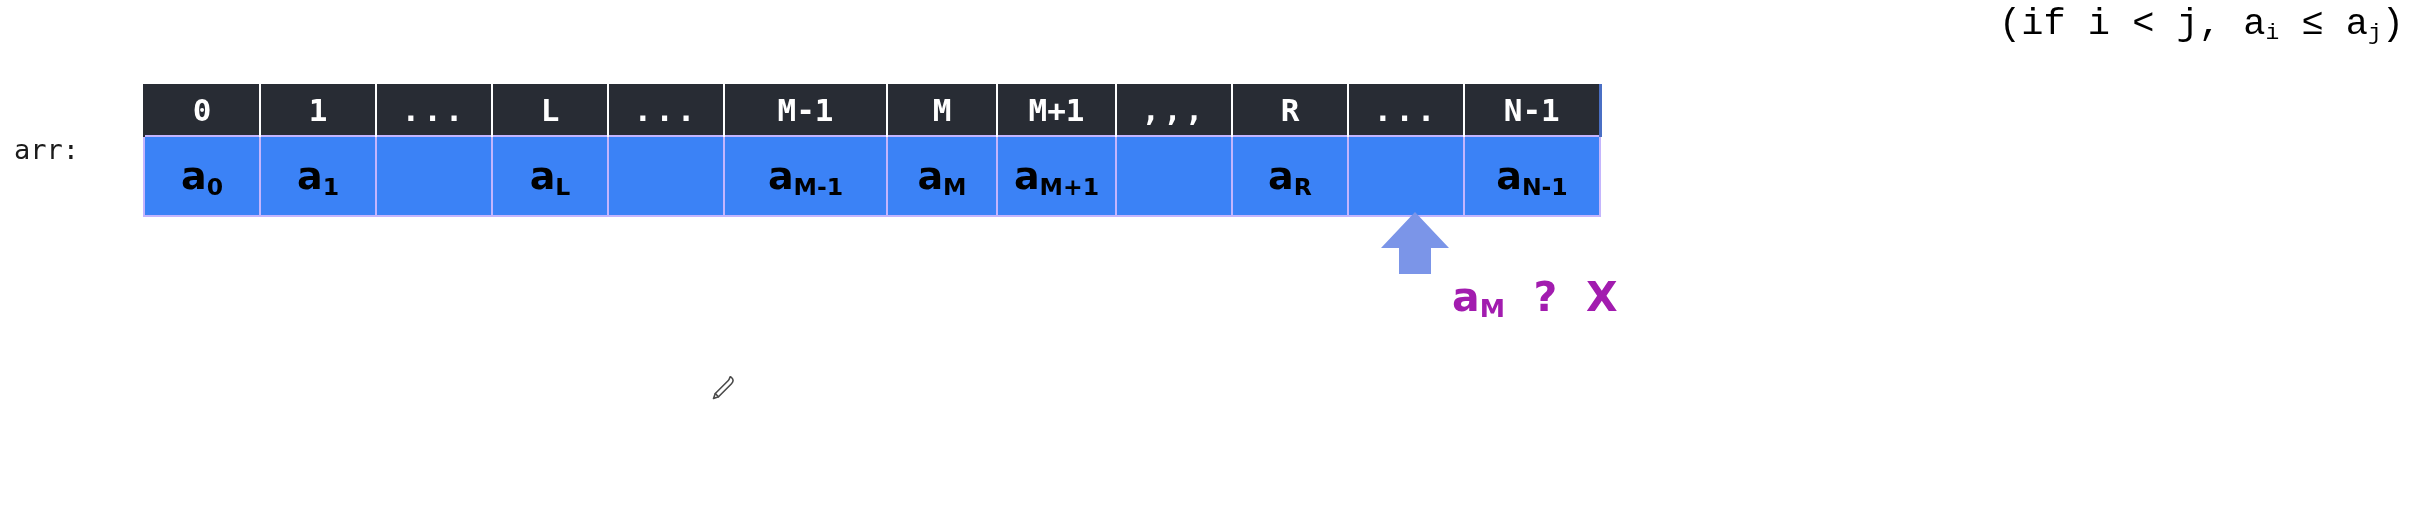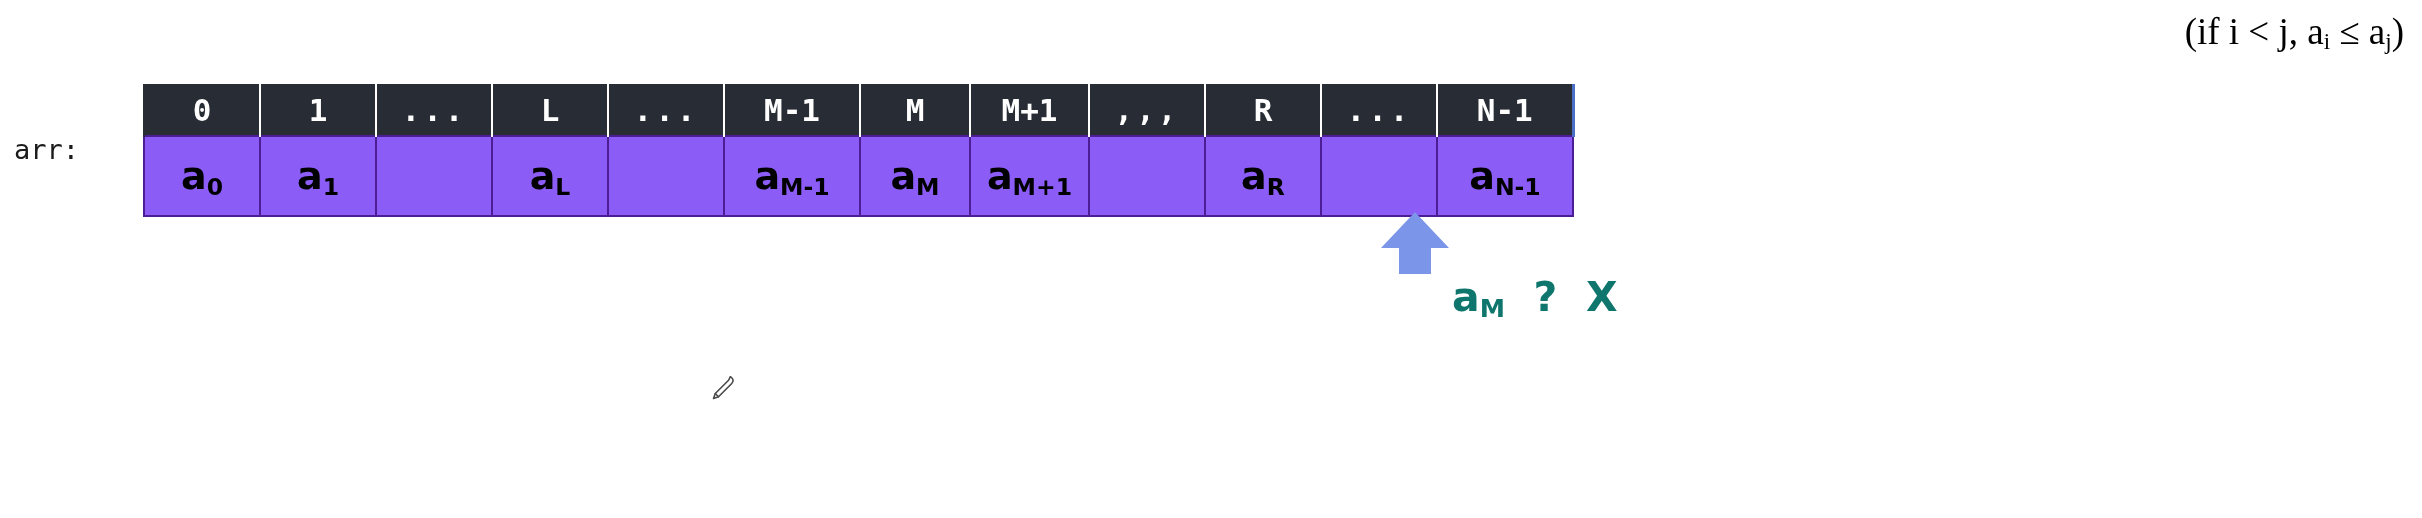--- a/index.html
+++ b/index.html
@@ -12,22 +12,22 @@
     height: 518px;
     position: relative;
     overflow: hidden;
     font-family: "DejaVu Sans Mono", "Liberation Mono", monospace;
   }
 
   
   #sorted-note {
     position: absolute;
     right: 18px;
-    top: 10px;
-    font-family: Liberation Serif, serif;
+    top: 2px;
+    font-family: Liberation Mono, monospace;
     font-size: 37px;
     line-height: 44px;
     color: #000000;
     white-space: nowrap;
     letter-spacing: 0px;
   }
   #sorted-note sub {
     font-size: 0.62em;
     vertical-align: -0.22em;
     line-height: 0;
@@ -71,41 +71,41 @@
     font-weight: bold;
     border-left: 2px solid #ffffff;
     border-right: 2px solid #ffffff;
   }
   .idx-row td:first-child { border-left: 2px solid #282c34; }
   .idx-row td:last-child  { border-right: 3px solid #4a6fc4; }
 
   
   .val-row td {
     height: 80px;
-    background: #8b5cf6;
+    background: #3b82f6;
     color: #000000;
     font-family: "DejaVu Sans", "Liberation Sans", sans-serif;
     font-size: 38px;
     font-weight: bold;
-    border: 2px solid #4c1d95;
+    border: 2px solid #c4b5fd;
   }
   .val-row td sub {
     font-size: 0.62em;
     vertical-align: -0.25em;
     line-height: 0;
     font-weight: bold;
   }
 
   
   .c0   { width: 116px; }
   .c1   { width: 116px; }
   .c2   { width: 116px; }
   .c3   { width: 116px; }
   .c4   { width: 116px; }
-  .c5   { width: 136px; }
+  .c5   { width: 163px; }
   .c6   { width: 110px; }
   .c7   { width: 119px; }
   .c8   { width: 116px; }
   .c9   { width: 116px; }
   .c10  { width: 116px; }
   .c11  { width: 136px; }
 
   .ellipsis-cell { letter-spacing: 3px; }
   .commas-cell   { letter-spacing: 3px; }
 
@@ -120,21 +120,21 @@
 
   
   #compare-caption {
     position: absolute;
     left: 1452px;
     top: 272px;
     font-family: "DejaVu Sans", "Liberation Sans", sans-serif;
     font-size: 41px;
     line-height: 50px;
     font-weight: bold;
-    color: #0f766e;
+    color: #a21caf;
     white-space: nowrap;
   }
   #compare-caption sub {
     font-size: 0.62em;
     vertical-align: -0.25em;
     line-height: 0;
   }
 
   
   #pen-cursor {

